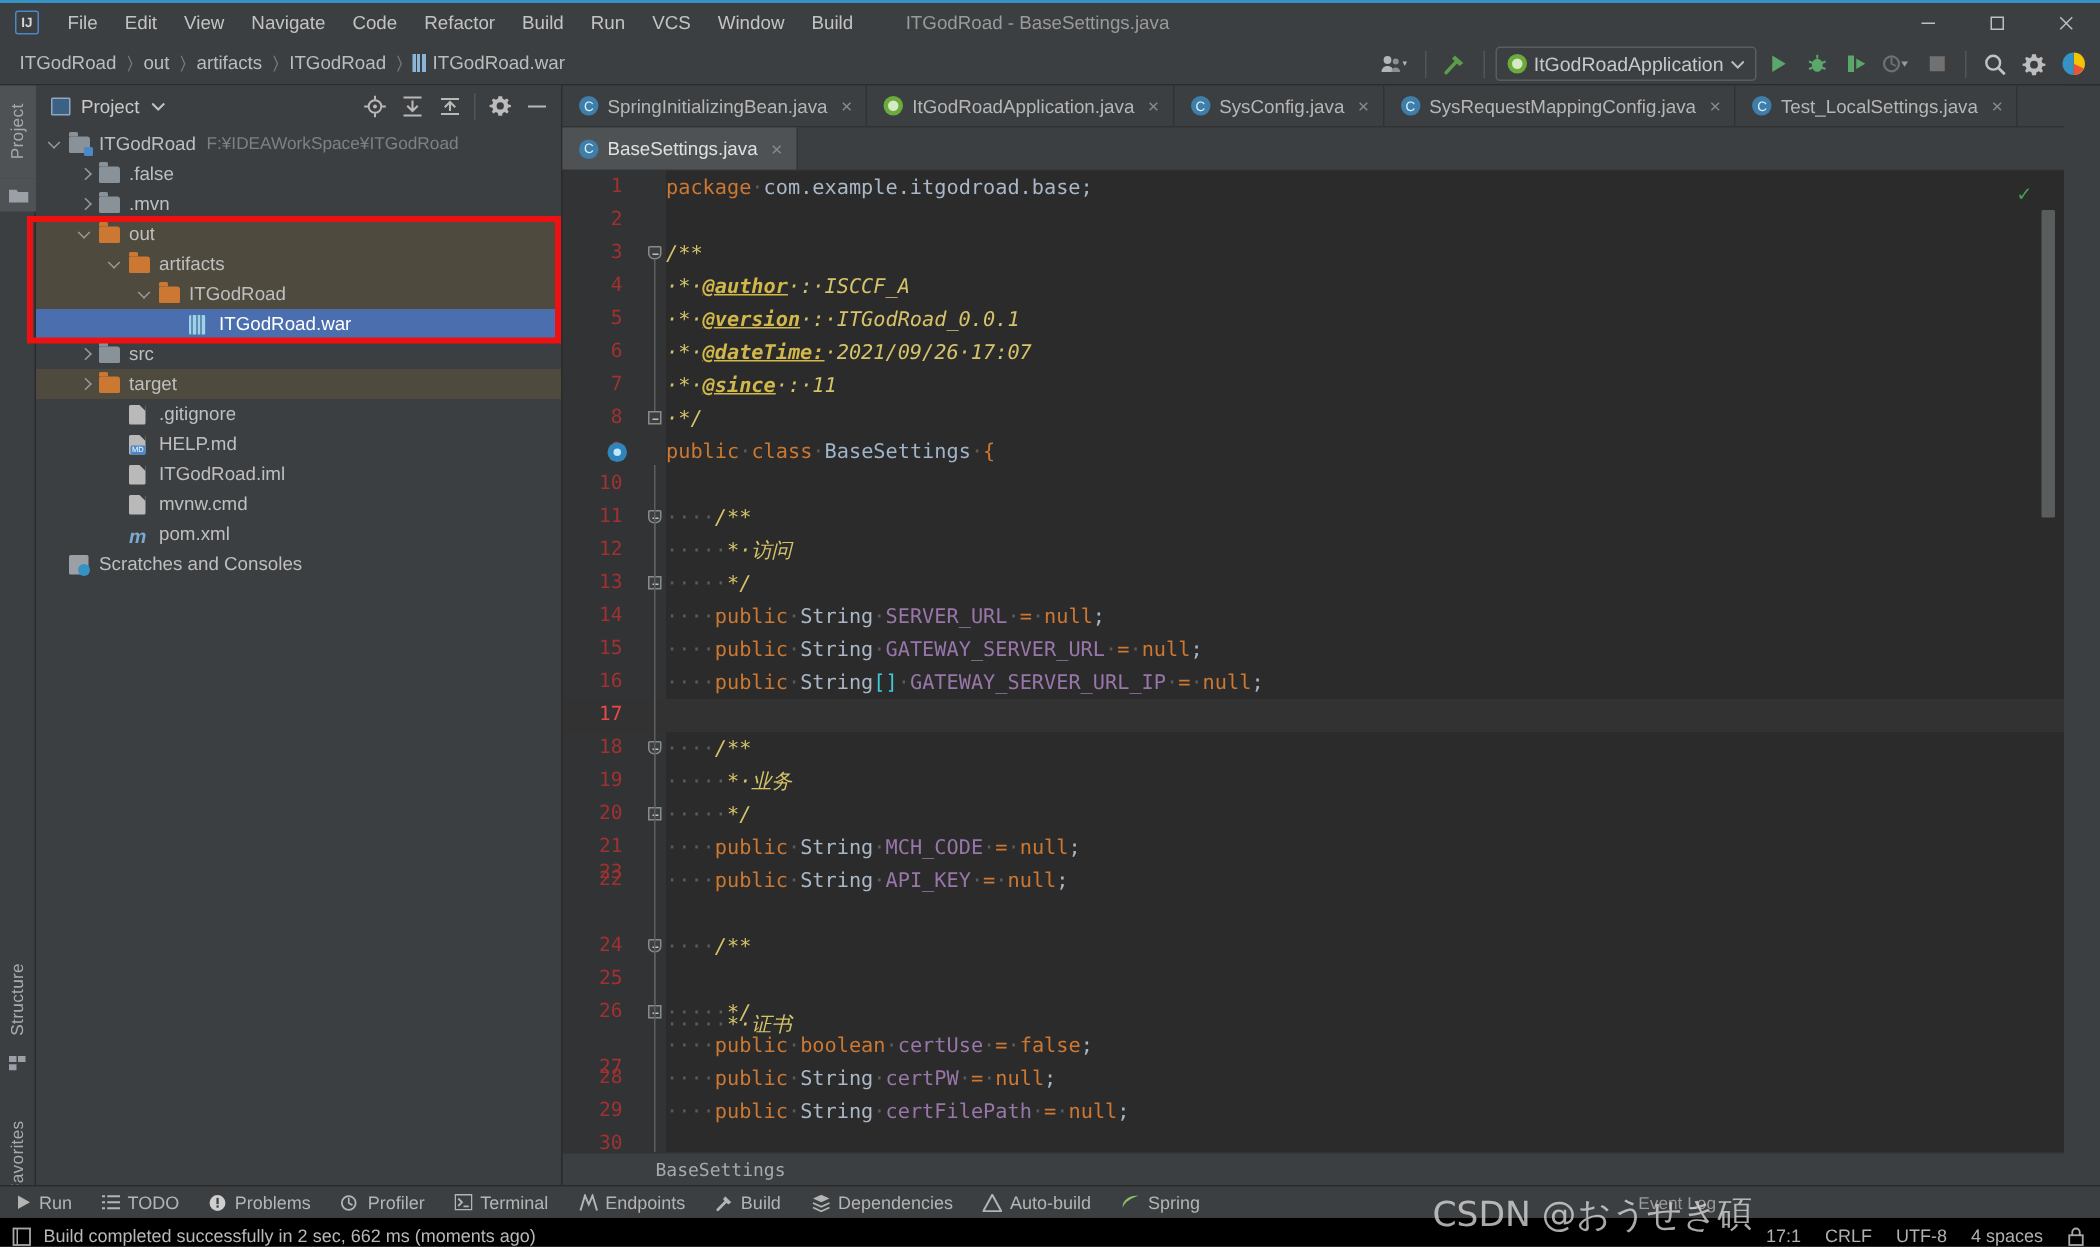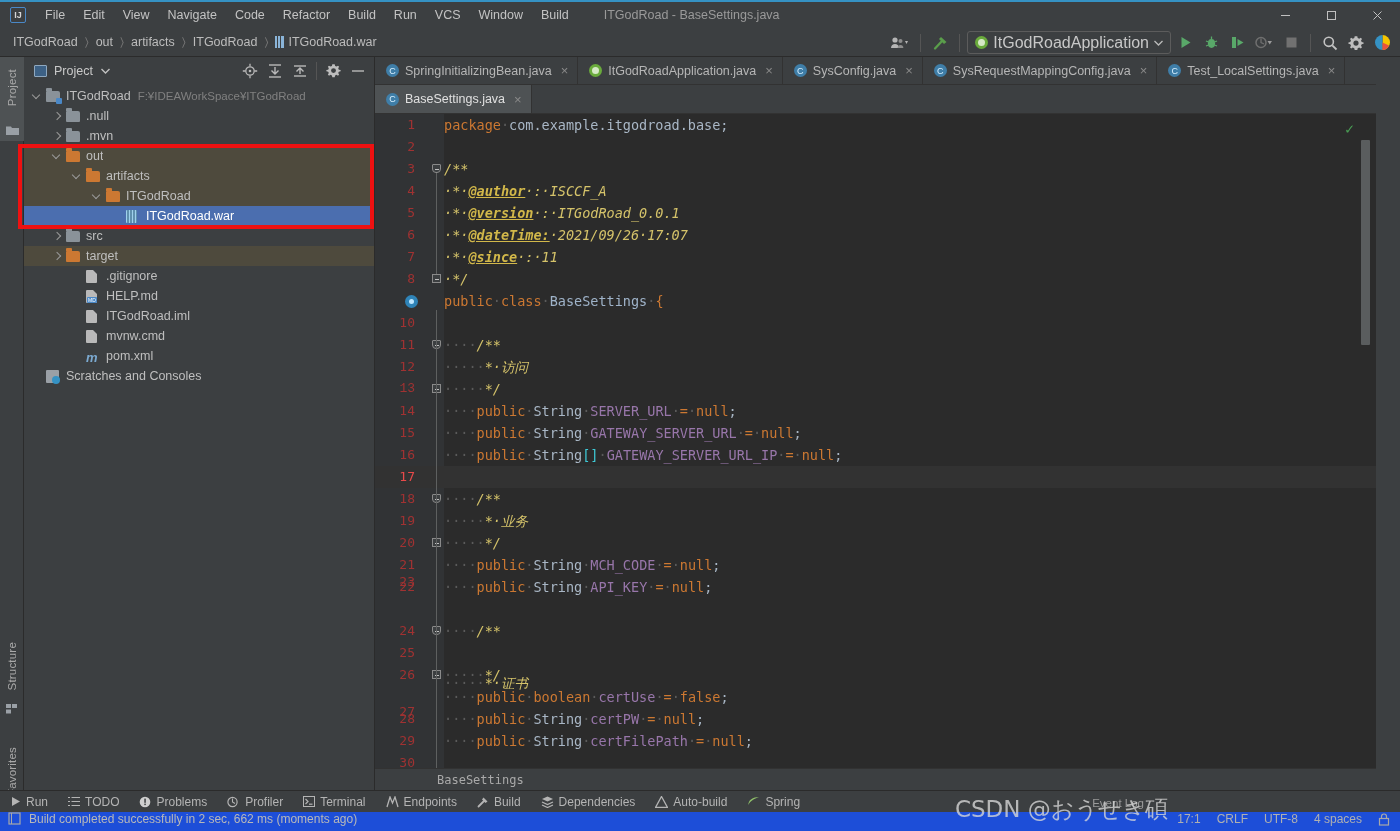--- a/index.html
+++ b/index.html
@@ -57,21 +57,21 @@
     background:linear-gradient(90deg,#8ab4d8 0 2px,#3c3f41 2px 3px,#8ab4d8 3px 5px,#3c3f41 5px 6px,#8ab4d8 6px 9px);
   }
   .navbar-right { position:absolute; right:6px; top:0; height:29px; display:flex; align-items:center; gap:2px; }
   .tb-btn {
     height:24px; min-width:24px; display:flex; align-items:center; justify-content:center;
     padding:0 3px; border-radius:3px;
   }
   .vsep { width:1px; height:18px; background:#555; margin:0 5px; }
   .runcfg {
     display:flex; align-items:center; gap:5px; height:23px; padding:0 7px;
-    border:1px solid #5c5c5c; border-radius:3px; color:#c8c8c8; font-size:16px;
+    border:1px solid #5c5c5c; border-radius:3px; color:#c8c8c8; font-size:13px;
     white-space:nowrap;
   }
 
   
   .strip-left {
     position:absolute; top:57px; left:0; width:24px; height:733px;
     background:#3c3f41; border-right:1px solid #2b2b2b;
   }
   .strip-btn {
     position:absolute; left:0; width:24px;
@@ -266,21 +266,21 @@
     background:#3c3f41; display:flex; align-items:center; border-top:1px solid #2b2b2b;
   }
   .bbtn {
     display:flex; align-items:center; gap:5px; padding:0 10px; height:22px;
     color:#b4b4b4; font-size:12px; white-space:nowrap;
   }
 
   
   .statusbar {
     position:absolute; top:812px; left:0; width:1400px; height:19px;
-    background:#1d4ed8; display:flex; align-items:flex-start;
+    background:#000000; display:flex; align-items:flex-end;
   }
   .status-msg { color:#b8b8b8; font-size:12px; margin-left:8px; }
   .status-right { margin-left:auto; display:flex; align-items:center; gap:16px; padding-right:10px; }
   .status-right span { color:#b0b0b0; font-size:12px; }
 
   
   .watermark {
     position:absolute; right:16px; bottom:6px; color:#d9d9d9; opacity:0.78;
     font-size:23px; font-family:"DejaVu Sans", sans-serif; white-space:nowrap;
     pointer-events:none; z-index:40;
@@ -533,21 +533,21 @@
             <span class="mod-badge"></span>
           </span>
           <span class="tlabel">ITGodRoad</span>
           <span class="tsub">F:¥IDEAWorkSpace¥ITGodRoad</span>
         </div>
         <div class="trow" style="padding-left: 28px;">
           <span class="arrow "></span>
           <span class="ficon">
             <span class="folder gray" style="display:block;margin-top:1px;"></span>
           </span>
-          <span class="tlabel">.null</span>
+          <span class="tlabel">.false</span>
         </div>
         <div class="trow" style="padding-left: 28px;">
           <span class="arrow "></span>
           <span class="ficon">
             <span class="folder gray" style="display:block;margin-top:1px;"></span>
           </span>
           <span class="tlabel">.mvn</span>
         </div>
         <div class="trow excluded" style="padding-left: 28px;">
           <span class="arrow open"></span>
@@ -698,21 +698,21 @@
           <div class="lnum" style="top: 176px;">9</div>
           <div class="run-marker" style="top: 181px;"></div>
           <div class="cline" style="position: absolute; left: 69px; top: 176px;"><span class="k">public</span><span class="dot">·</span><span class="k">class</span><span class="dot">·</span><span class="cls-name">BaseSettings</span><span class="dot">·</span><span class="k">{</span></div>
           <div class="lnum" style="top: 198px;">10</div>
           <div class="cline" style="position: absolute; left: 69px; top: 198px;"></div>
           <div class="lnum" style="top: 220px;">11</div>
           <div class="foldmark start" style="top: 226px; left: 57px;"></div>
           <div class="cline" style="position: absolute; left: 69px; top: 220px;"><span class="dot">····</span><span class="cmt">/**</span></div>
           <div class="lnum" style="top: 242px;">12</div>
           <div class="cline" style="position: absolute; left: 69px; top: 242px;"><span class="dot">·····</span><span class="cmt">*·访问</span></div>
-          <div class="lnum" style="top: 264px; font-family: Liberation Mono, monospace;">13</div>
+          <div class="lnum" style="top: 264px;">13</div>
           <div class="foldmark" style="top: 270px; left: 57px;"></div>
           <div class="cline" style="position: absolute; left: 69px; top: 264px;"><span class="dot">·····</span><span class="cmt">*/</span></div>
           <div class="lnum" style="top: 286px;">14</div>
           <div class="cline" style="position: absolute; left: 69px; top: 286px;"><span class="dot">····</span><span class="k">public</span><span class="dot">·</span><span class="typ">String</span><span class="dot">·</span><span class="f">SERVER_URL</span><span class="dot">·</span><span class="k">=</span><span class="dot">·</span><span class="k">null</span><span class="s">;</span></div>
           <div class="lnum" style="top: 308px;">15</div>
           <div class="cline" style="position: absolute; left: 69px; top: 308px;"><span class="dot">····</span><span class="k">public</span><span class="dot">·</span><span class="typ">String</span><span class="dot">·</span><span class="f">GATEWAY_SERVER_URL</span><span class="dot">·</span><span class="k">=</span><span class="dot">·</span><span class="k">null</span><span class="s">;</span></div>
           <div class="lnum" style="top: 330px;">16</div>
           <div class="cline" style="position: absolute; left: 69px; top: 330px;"><span class="dot">····</span><span class="k">public</span><span class="dot">·</span><span class="typ">String</span><span class="br">[]</span><span class="dot">·</span><span class="f">GATEWAY_SERVER_URL_IP</span><span class="dot">·</span><span class="k">=</span><span class="dot">·</span><span class="k">null</span><span class="s">;</span></div>
           <div class="cur-line-bg" style="top: 352px;"></div>
           <div class="lnum cur" style="top: 352px;">17</div>

